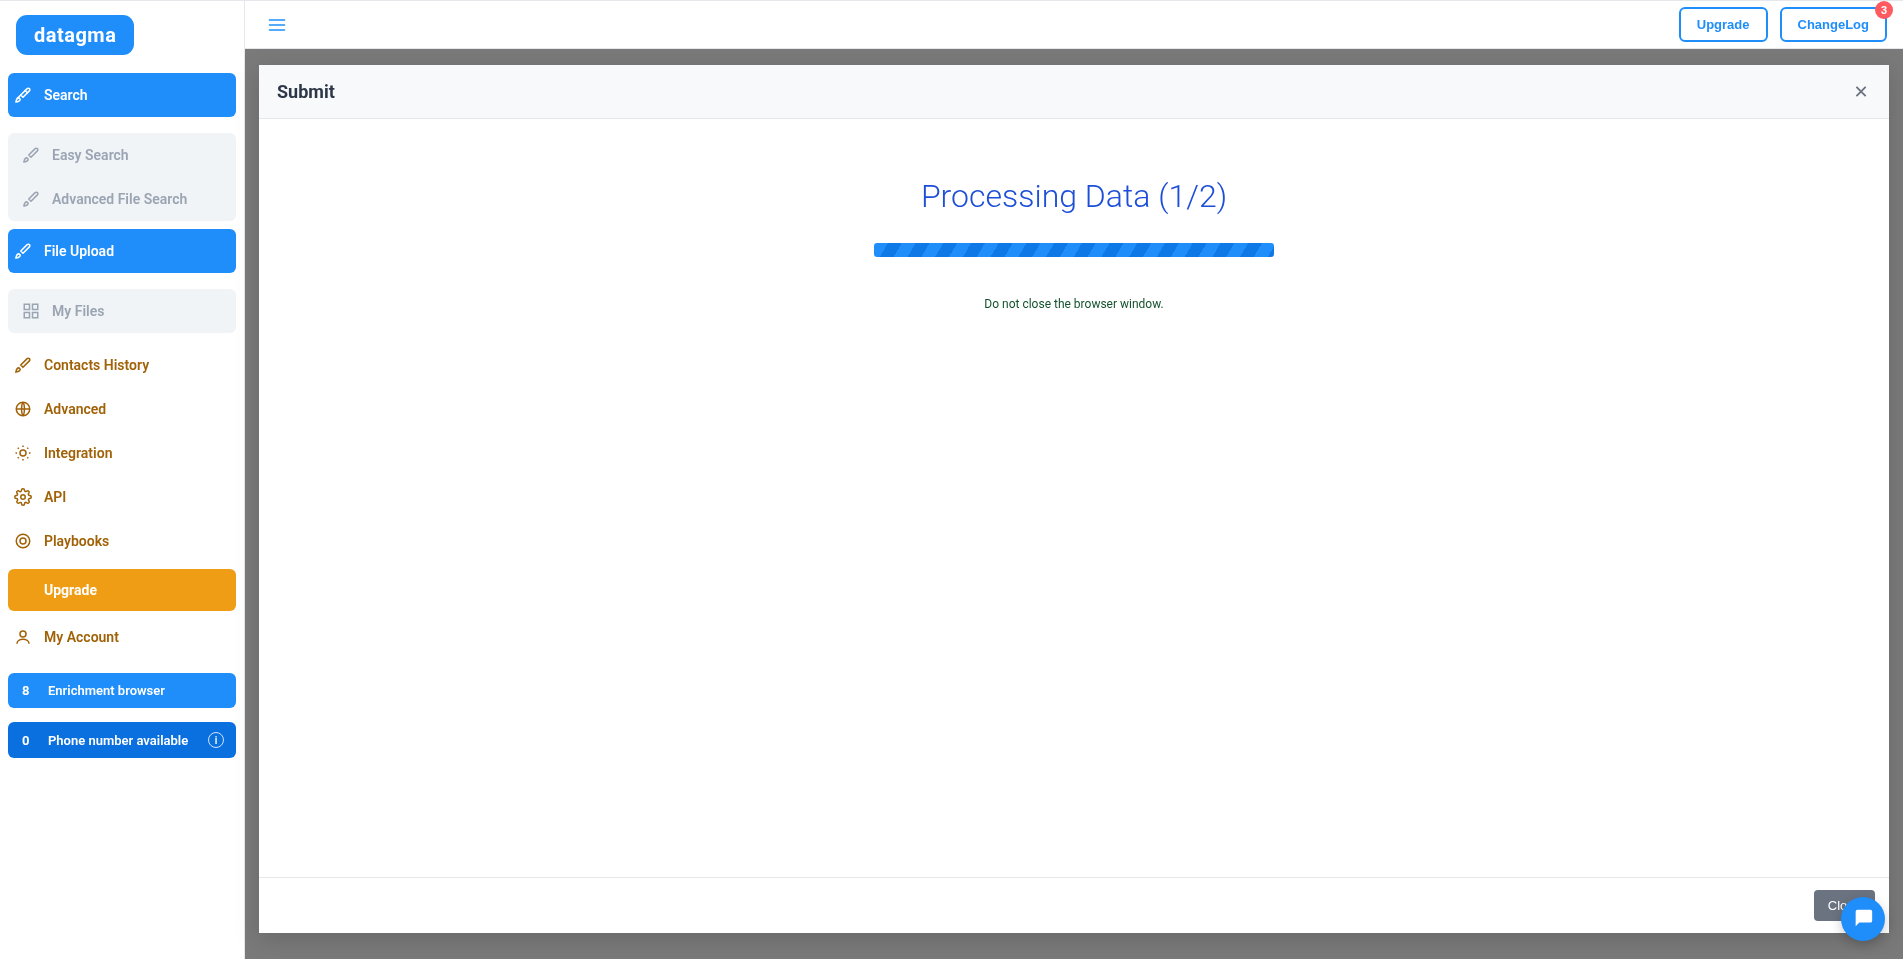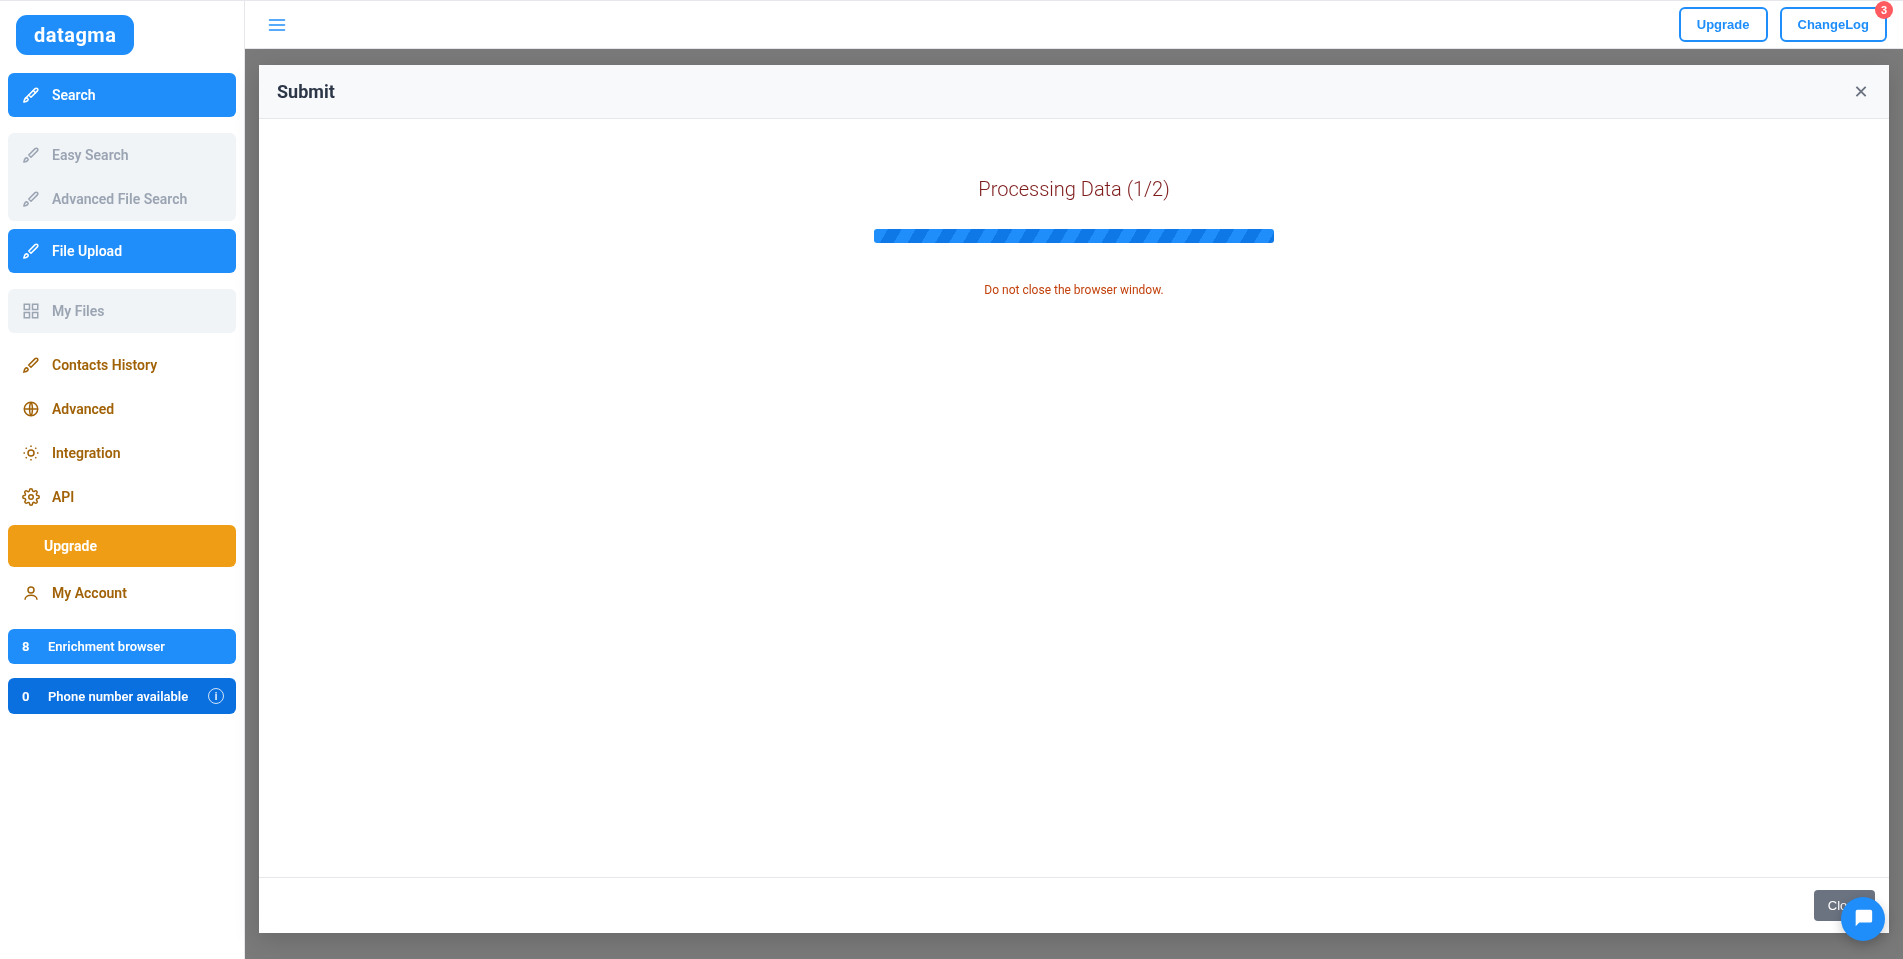--- a/index.html
+++ b/index.html
@@ -38,21 +38,21 @@
       border-radius: 11px;
       margin: 6px 0 18px 8px;
       width: fit-content;
       letter-spacing: 0.5px;
     }
     .nav-list { display: flex; flex-direction: column; }
     .nav-item {
       display: flex;
       align-items: center;
       gap: 12px;
-      padding: 13px 14px;
+      padding: 13px 6px;
       border-radius: 6px;
       font-size: 14px;
       color: #9ca3af;
       cursor: pointer;
       font-weight: 600;
       margin: 0 0 0 0;
     }
     .nav-item.dim { color: #a16207; }
     .nav-item.active {
       background: #1f8efa;
@@ -190,23 +190,23 @@
       font-size: 18px;
     }
     .modal-body {
       flex: 1;
       padding: 40px 24px;
       display: flex;
       flex-direction: column;
       align-items: center;
     }
     .processing-title {
-      font-size: 20px;
+      font-size: 32px;
       font-weight: 300;
-      color: #7f1d1d;
+      color: #1d4ed8;
       margin: 18px 0 28px 0;
     }
     .progress-wrap {
       width: 400px;
       height: 14px;
       background: #cfe3f8;
       border-radius: 3px;
       overflow: hidden;
       position: relative;
     }
@@ -215,21 +215,21 @@
       height: 100%;
       background: repeating-linear-gradient(
         120deg,
         #1f8efa 0 12px,
         #0d78e6 12px 24px
       );
     }
     .processing-note {
       margin-top: 40px;
       font-size: 12px;
-      color: #c2410c;
+      color: #14532d;
     }
     .modal-footer {
       padding: 12px 14px;
       border-top: 1px solid #e5e7eb;
       display: flex;
       justify-content: flex-end;
     }
     .btn-close-dark {
       background: #6b7280;
       color: #fff;
@@ -351,20 +351,29 @@
         <span>Integration</span>
       </div>
       <div class="nav-item dim">
         <span class="icon">
           <svg viewBox="0 0 24 24" fill="none" stroke="currentColor" stroke-width="2">
               <circle cx="12" cy="12" r="3"></circle>
               <path d="M19.4 15a1.65 1.65 0 00.33 1.82l.06.06a2 2 0 11-2.83 2.83l-.06-.06a1.65 1.65 0 00-1.82-.33 1.65 1.65 0 00-1 1.51V21a2 2 0 11-4 0v-.09a1.65 1.65 0 00-1-1.51 1.65 1.65 0 00-1.82.33l-.06.06a2 2 0 11-2.83-2.83l.06-.06a1.65 1.65 0 00.33-1.82 1.65 1.65 0 00-1.51-1H3a2 2 0 110-4h.09a1.65 1.65 0 001.51-1 1.65 1.65 0 00-.33-1.82l-.06-.06a2 2 0 112.83-2.83l.06.06a1.65 1.65 0 001.82.33h0a1.65 1.65 0 001-1.51V3a2 2 0 114 0v.09a1.65 1.65 0 001 1.51h0a1.65 1.65 0 001.82-.33l.06-.06a2 2 0 112.83 2.83l-.06.06a1.65 1.65 0 00-.33 1.82v0a1.65 1.65 0 001.51 1H21a2 2 0 110 4h-.09a1.65 1.65 0 00-1.51 1z"></path>
             </svg>
         </span>
         <span>API</span>
+      </div>
+      <div class="nav-item dim">
+        <span class="icon">
+          <svg viewBox="0 0 24 24" fill="none" stroke="currentColor" stroke-width="2">
+              <circle cx="12" cy="12" r="9"></circle>
+              <circle cx="12" cy="12" r="4"></circle>
+            </svg>
+        </span>
+        <span>Playbooks</span>
       </div>
 
       <div class="nav-btn-orange">
         <span class="icon">
           <svg viewBox="0 0 24 24" fill="none" stroke="currentColor" stroke-width="2" stroke-linecap="round" stroke-linejoin="round">
               <path d="M4.5 16.5c-1.5 1.5-2 5-2 5s3.5-.5 5-2c.83-.83.83-2.17 0-3-.83-.83-2.17-.83-3 0z"></path>
               <path d="M12 15l-3-3 8.5-8.5a2.12 2.12 0 013 3L12 15z"></path>
             </svg>
         </span>
         <span class="label">Upgrade</span>

